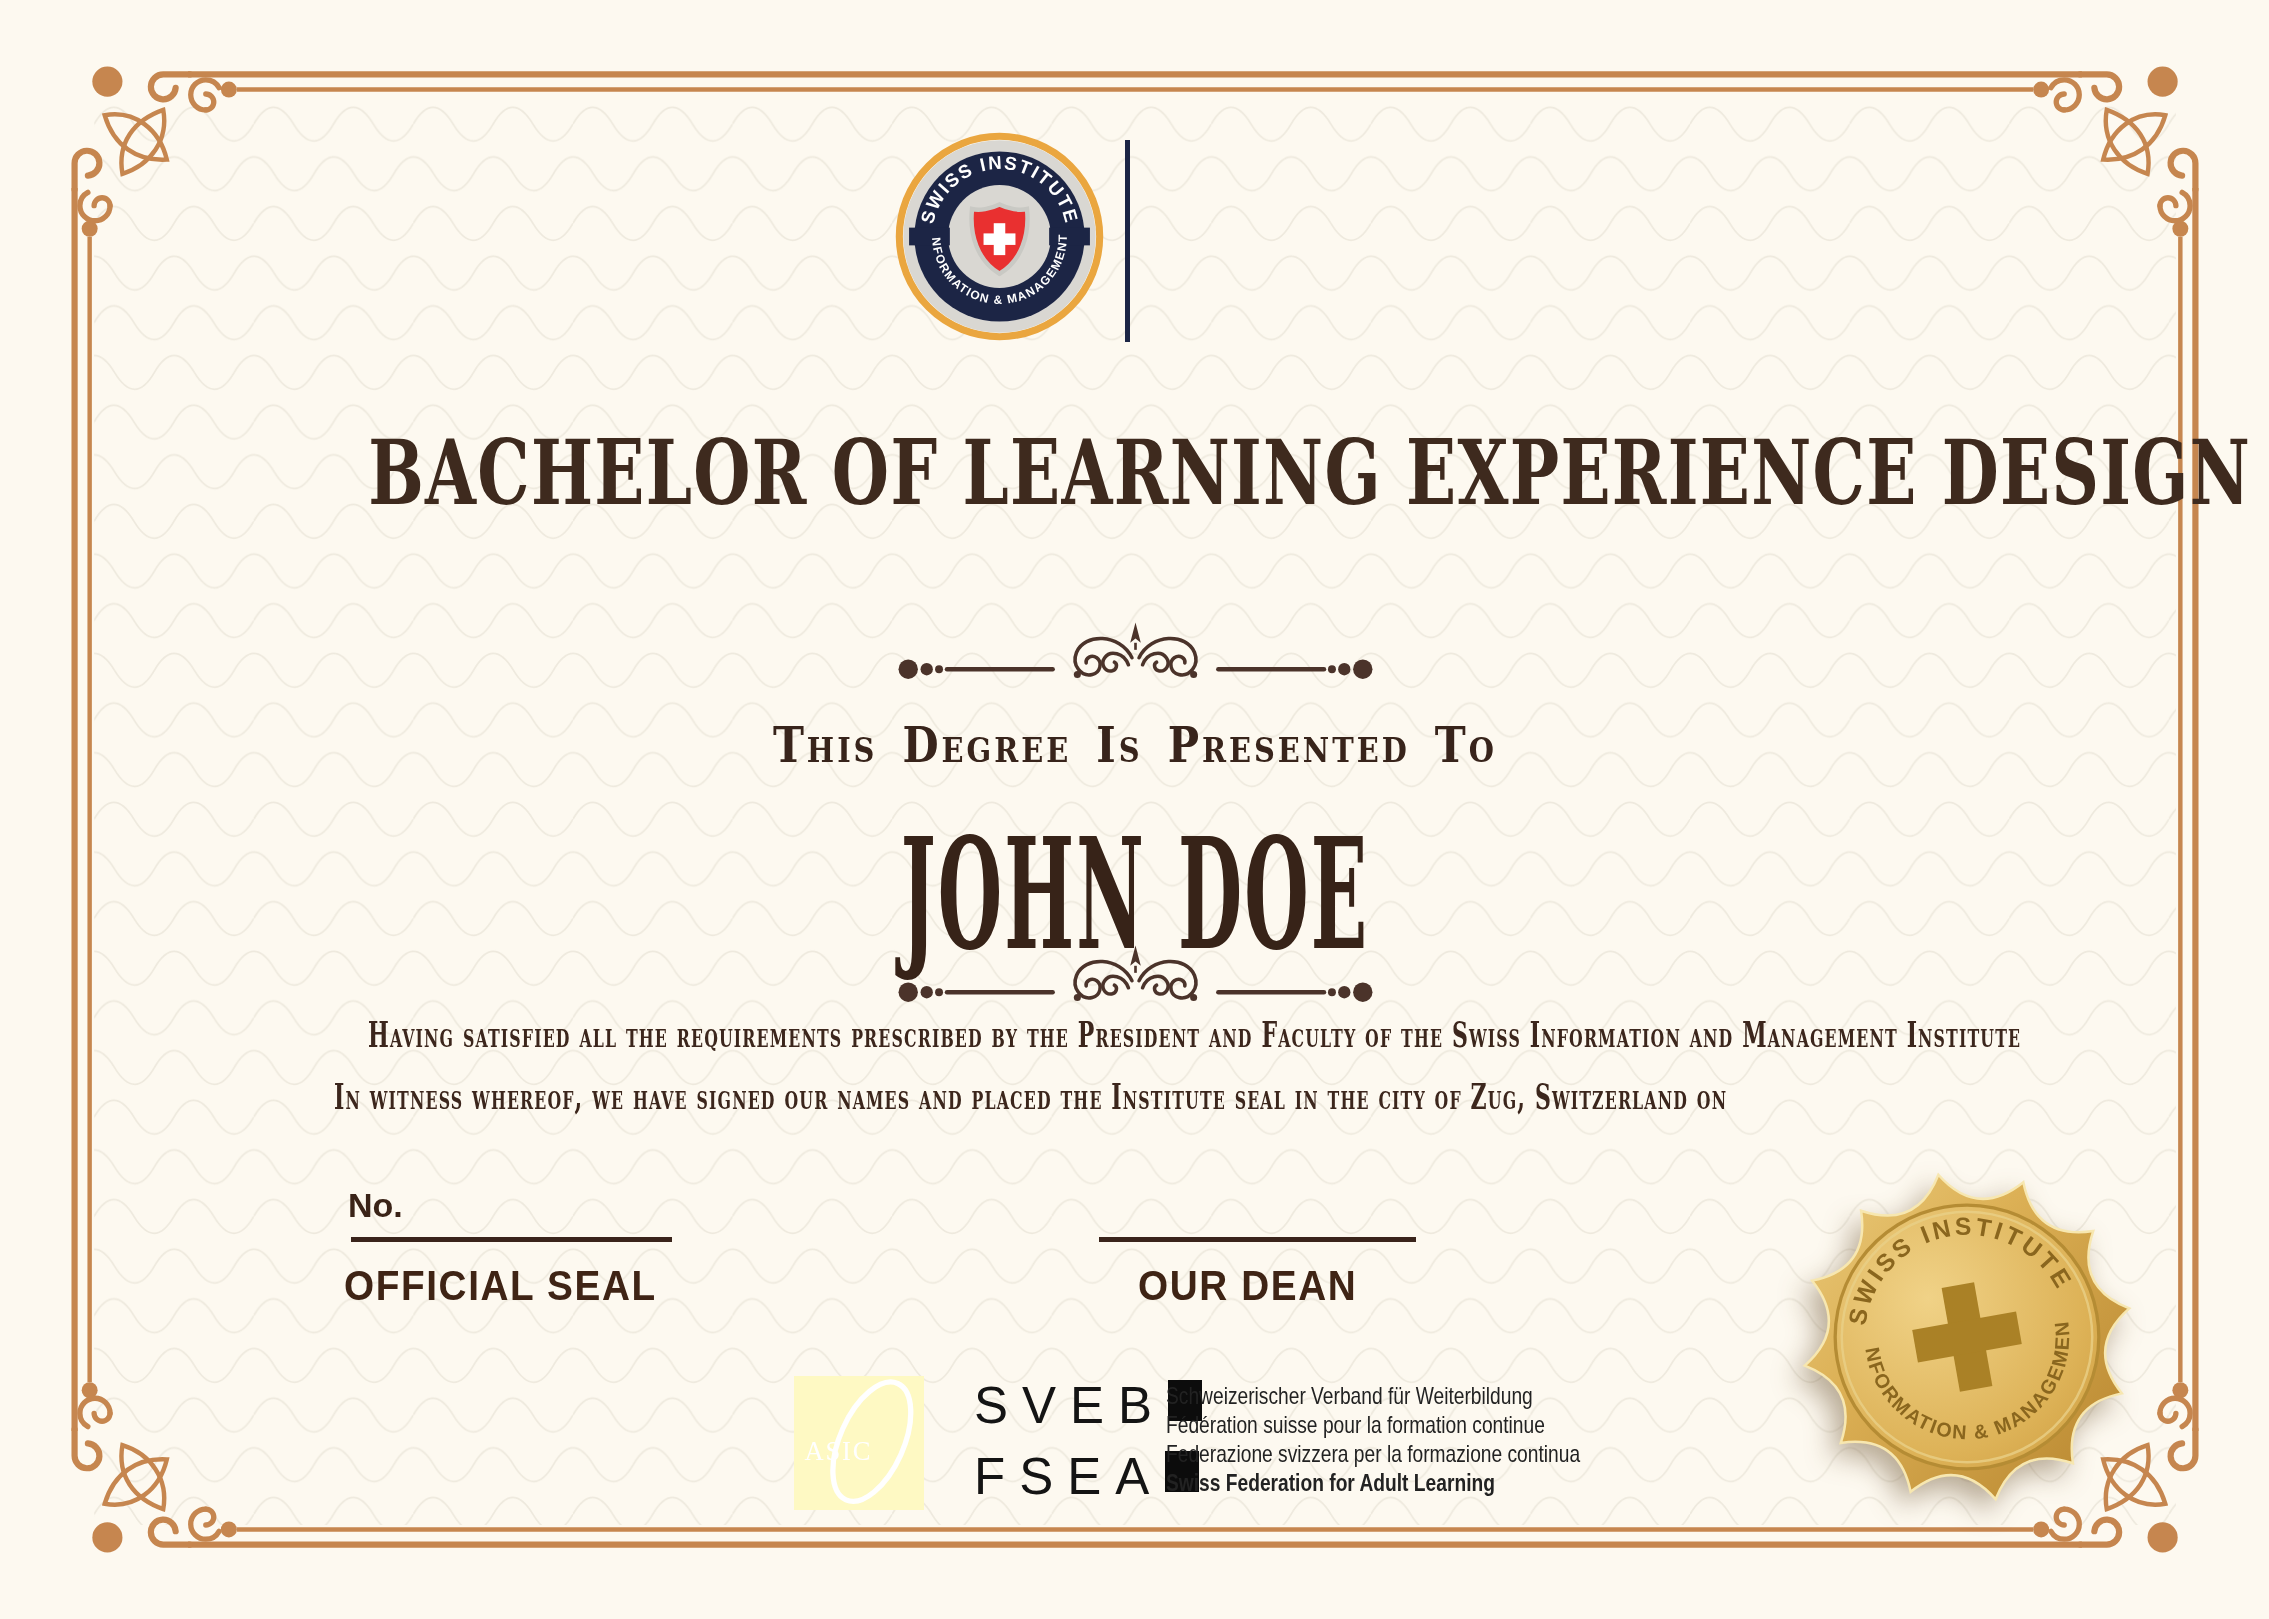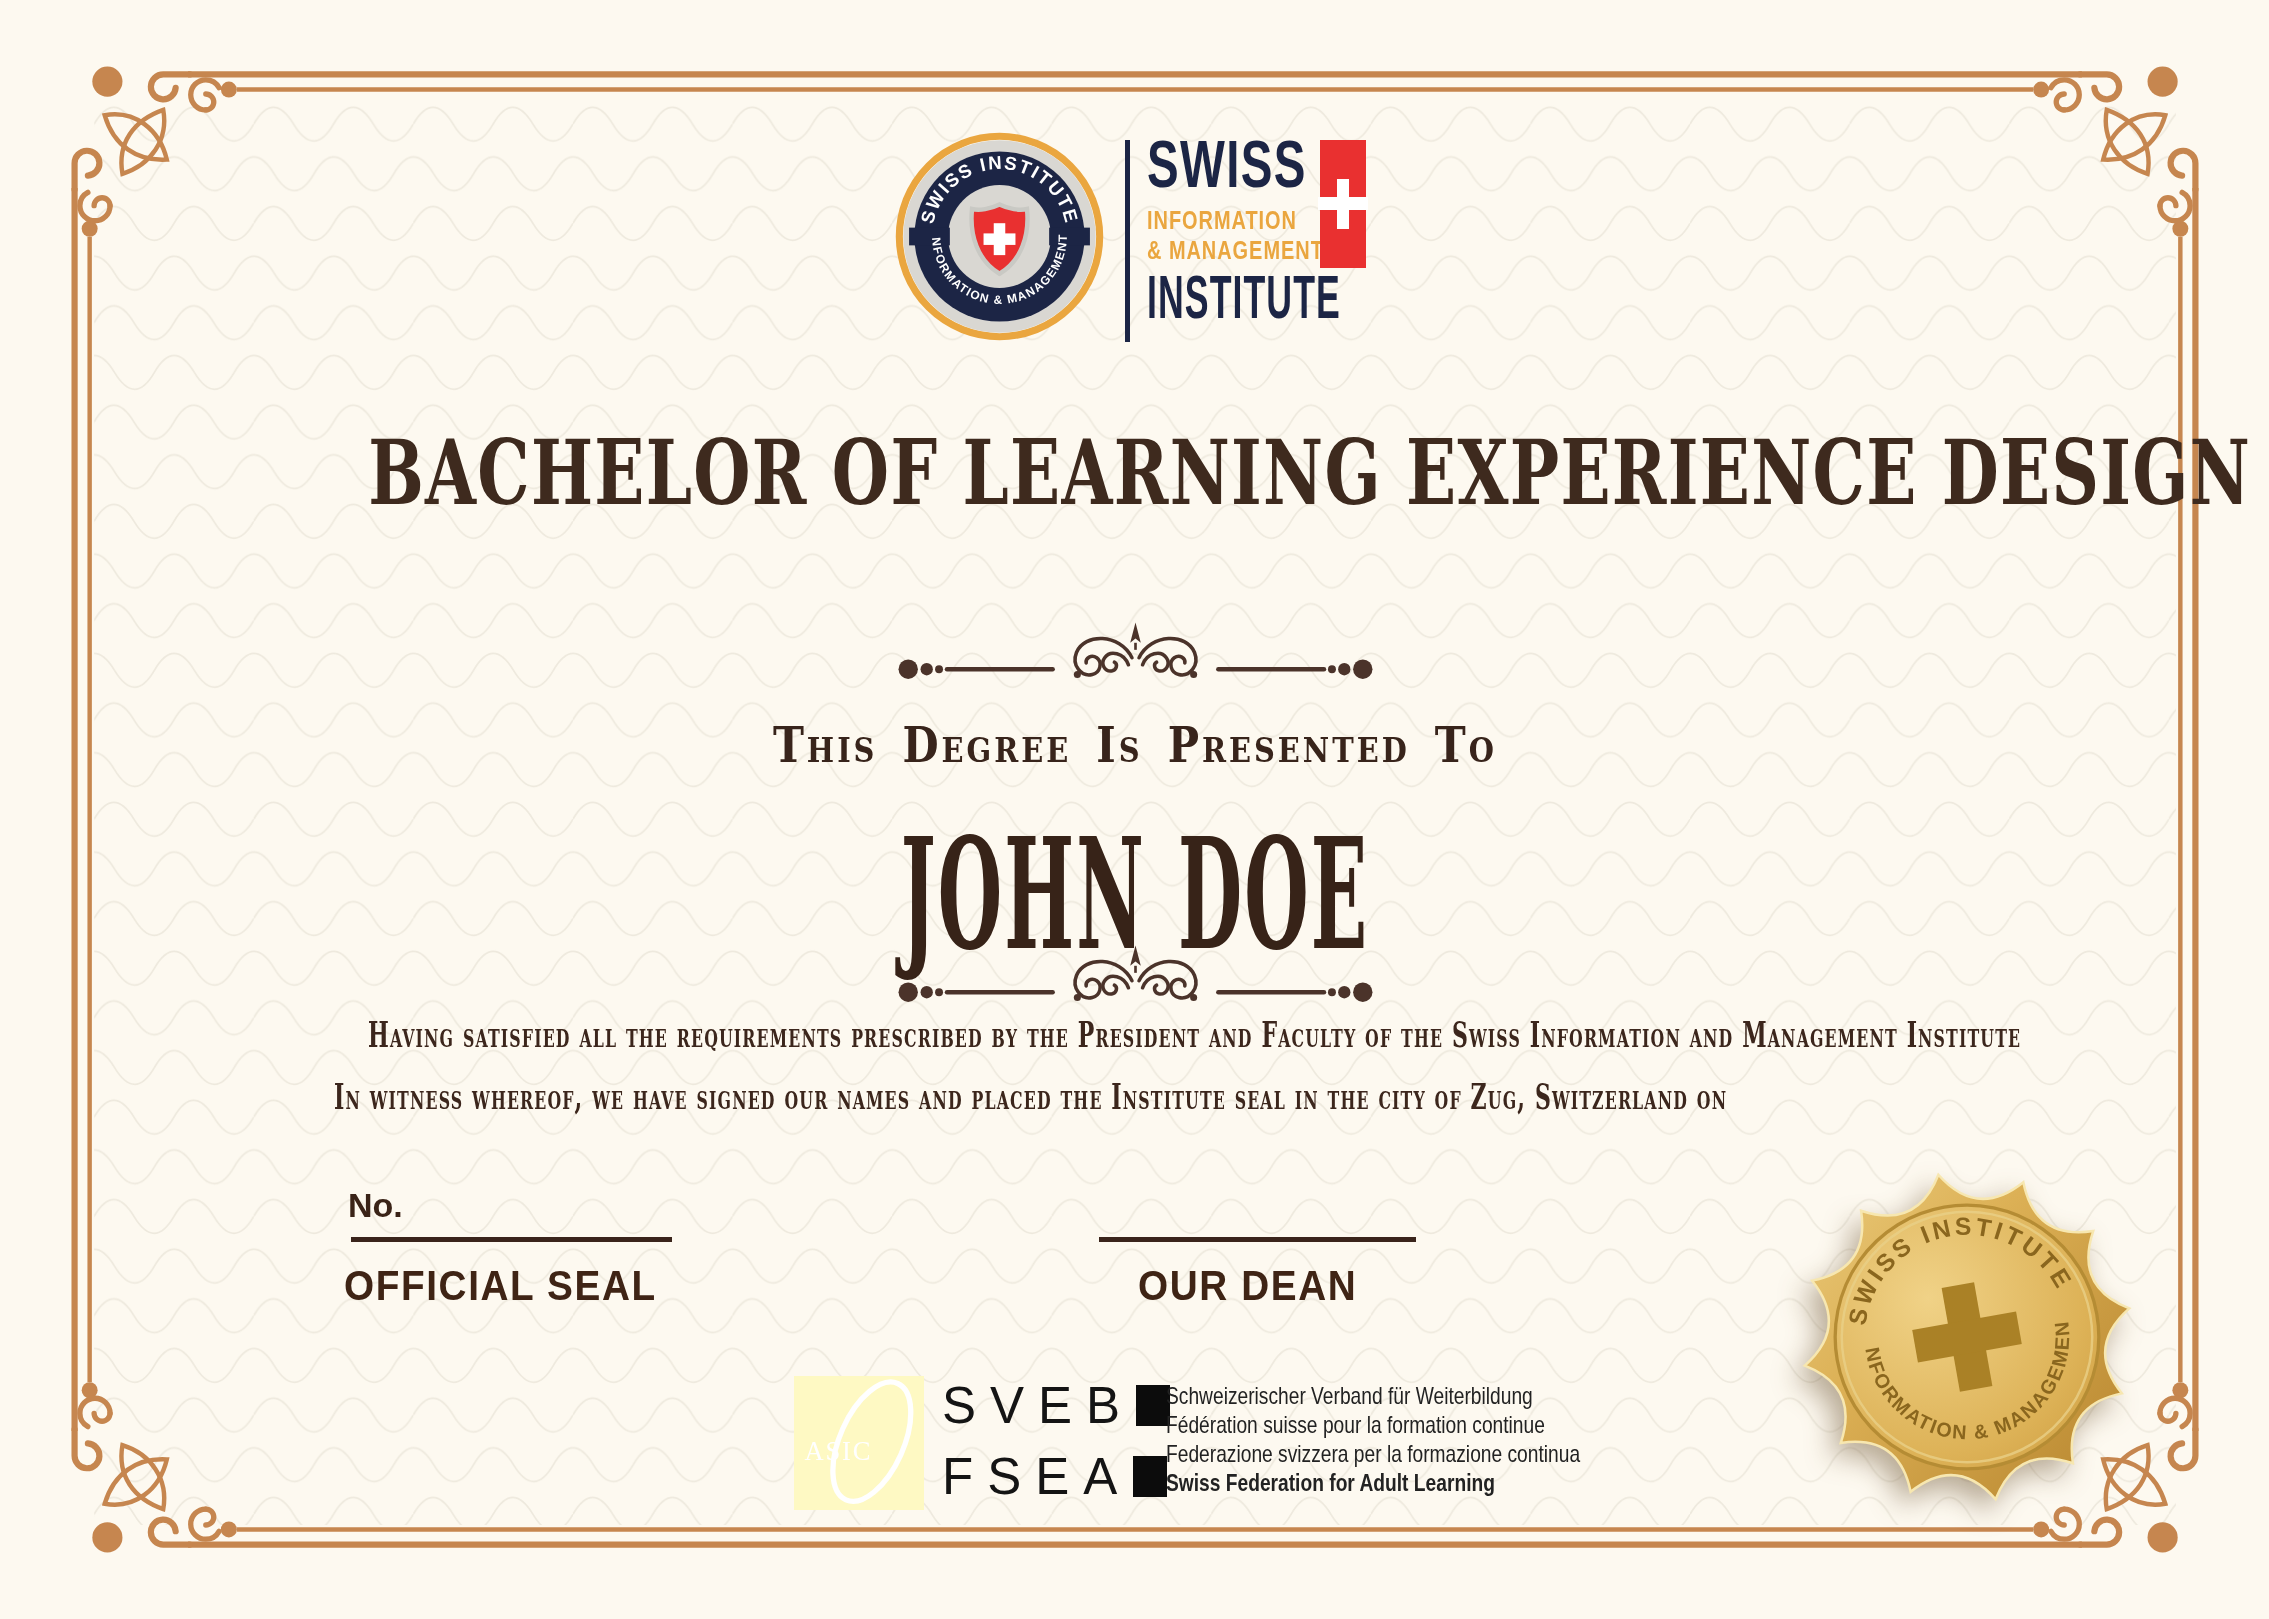--- a/index.html
+++ b/index.html
@@ -45,21 +45,21 @@
   .no-label{position:absolute;left:348px;top:1186px;font-size:34px;font-weight:bold;color:#3a2317;}
   .sig-line{position:absolute;top:1237px;height:5.3px;background:#3a241b;}
   .sig-line-left{left:351px;width:321px;} .sig-line-right{left:1099px;width:317px;}
   .sig-label{position:absolute;top:1261px;font-size:43px;font-weight:bold;color:#3f2415;
     letter-spacing:1.8px;transform:scaleX(.9);transform-origin:left top;white-space:nowrap;}
   .sig-label-left{left:344px;} .sig-label-right{left:1138px;}
 
   
   .asic-box{position:absolute;left:794px;top:1376px;width:130px;height:134px;background:#fef9c3;overflow:hidden;}
   .sveb-rows{position:absolute;left:942px;top:1380px;display:flex;flex-direction:column;gap:19.5px;}
-  .sveb-row{display:flex;align-items:center;}
+  .sveb-row{display:flex;align-items:flex-start;margin-left:32px;}
   .sveb-word{font-size:51px;font-weight:400;color:#141414;letter-spacing:14px;line-height:1;}
   .black-square{width:34px;height:41px;background:#0c0c0c;margin-left:1.8px;}
   .sveb-desc{position:absolute;left:1166px;top:1381px;transform:scaleX(.8);transform-origin:left top;}
   .sveb-desc div{font-size:24px;line-height:29px;color:#222;white-space:nowrap;}
   .sveb-desc div:last-child{font-weight:bold;}
 
   
   .seal{position:absolute;left:1794px;top:1164px;width:346px;height:346px;
         filter:drop-shadow(-8.9px 12.4px 14px rgba(80,50,10,.40));}
 </style>
@@ -148,32 +148,20 @@
       </text>
       <path d="M 0,-36 C 10,-31 23,-29 31,-31 C 34,-2 25,27 0,42 C -25,27 -34,-2 -31,-31 C -23,-29 -10,-31 0,-36 Z" fill="#e93030" stroke="#c9c9c4" stroke-width="5"></path>
       <g fill="#ffffff">
         <rect x="-6.5" y="-15" width="13" height="36"></rect>
         <rect x="-18" y="-3.5" width="36" height="13"></rect>
       </g>
     </svg>
 
     <div class="logo-divider"></div>
 
-    <div class="wordmark">
-      <div class="wm-line wm-swiss">SWISS</div>
-      <div class="wm-line wm-info">INFORMATION</div>
-      <div class="wm-line wm-mgmt">&amp; MANAGEMENT</div>
-      <div class="wm-line wm-inst">INSTITUTE</div>
-      <div class="wm-redbox">
-        <div class="cross">
-            <div class="v"></div>
-            <div class="h"></div>
-          </div>
-      </div>
-    </div>
   </div>
 
   <div class="title">
     <span>BACHELOR OF LEARNING EXPERIENCE DESIGN</span>
   </div>
 
   <div class="divider divider-1">
     <svg width="479" height="74" viewBox="0 0 540 84">
         <use href="#divider-full"></use>
       </svg>

